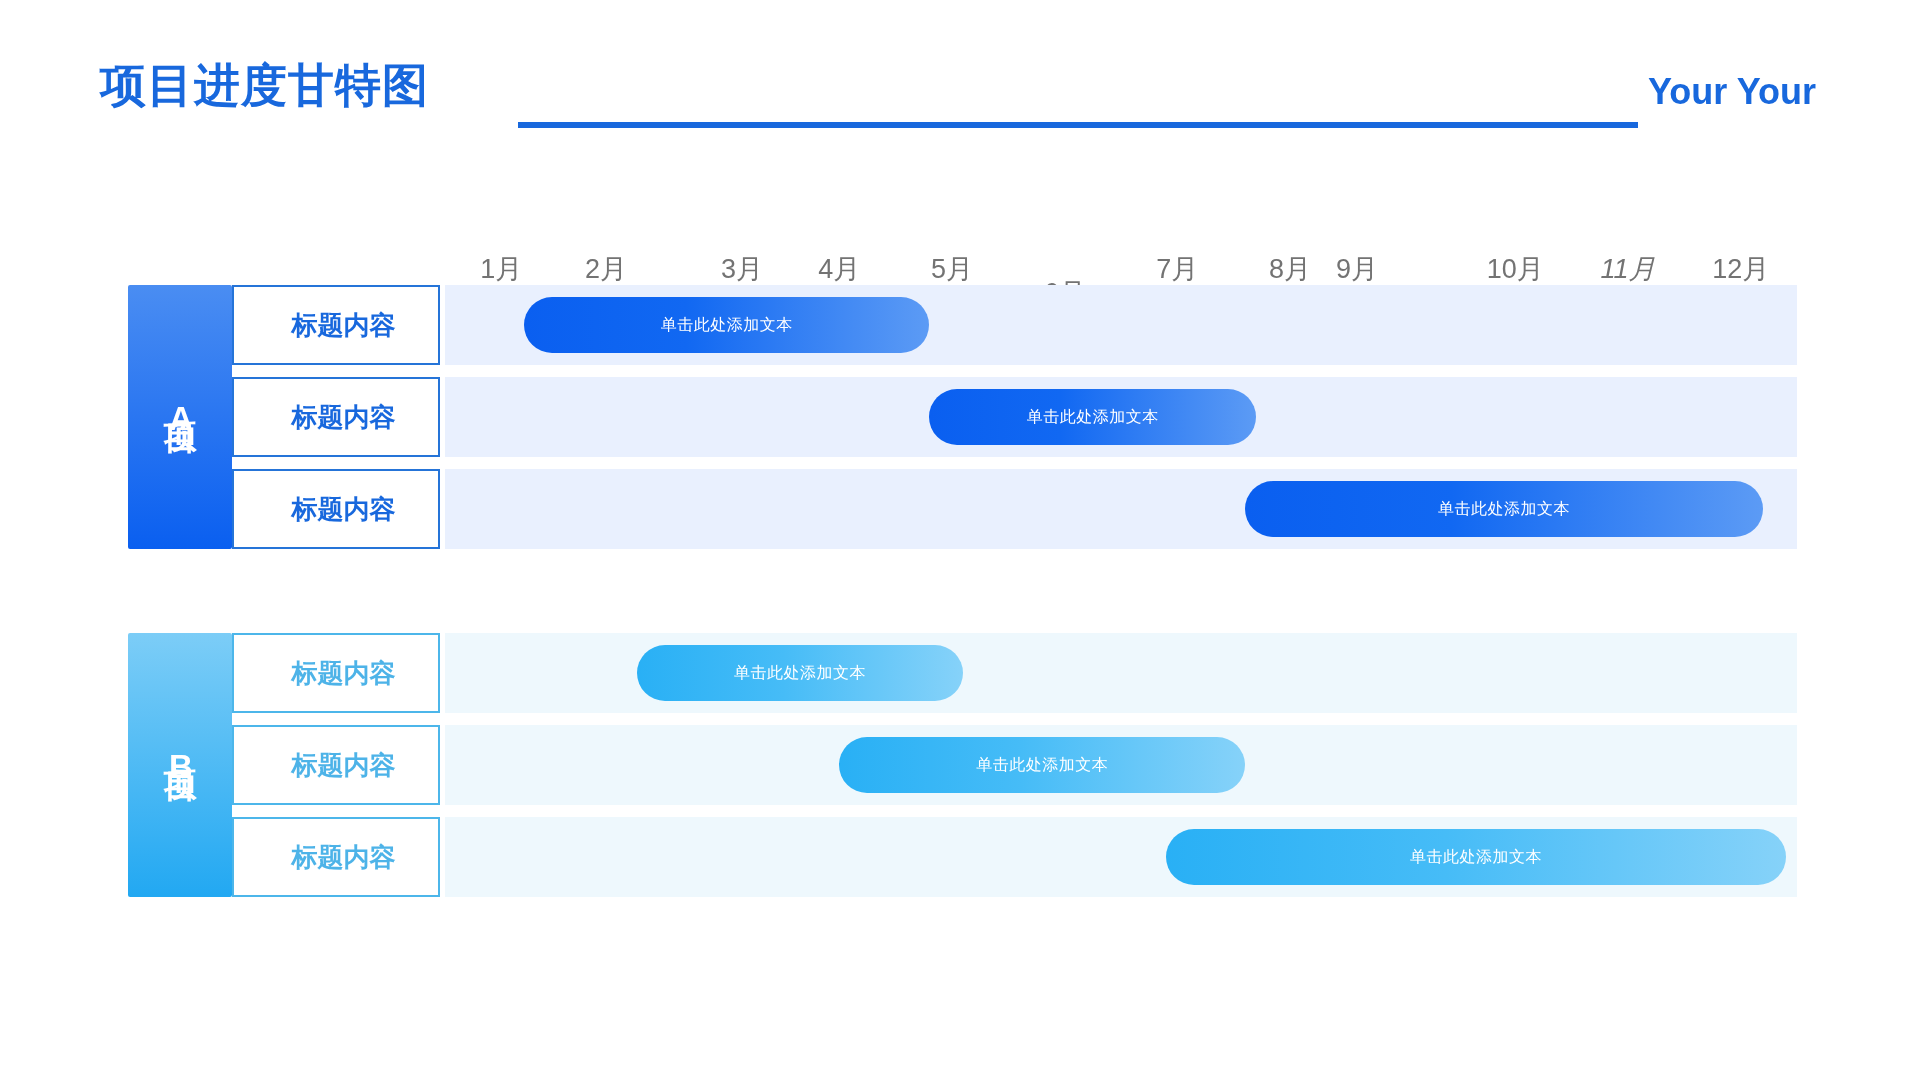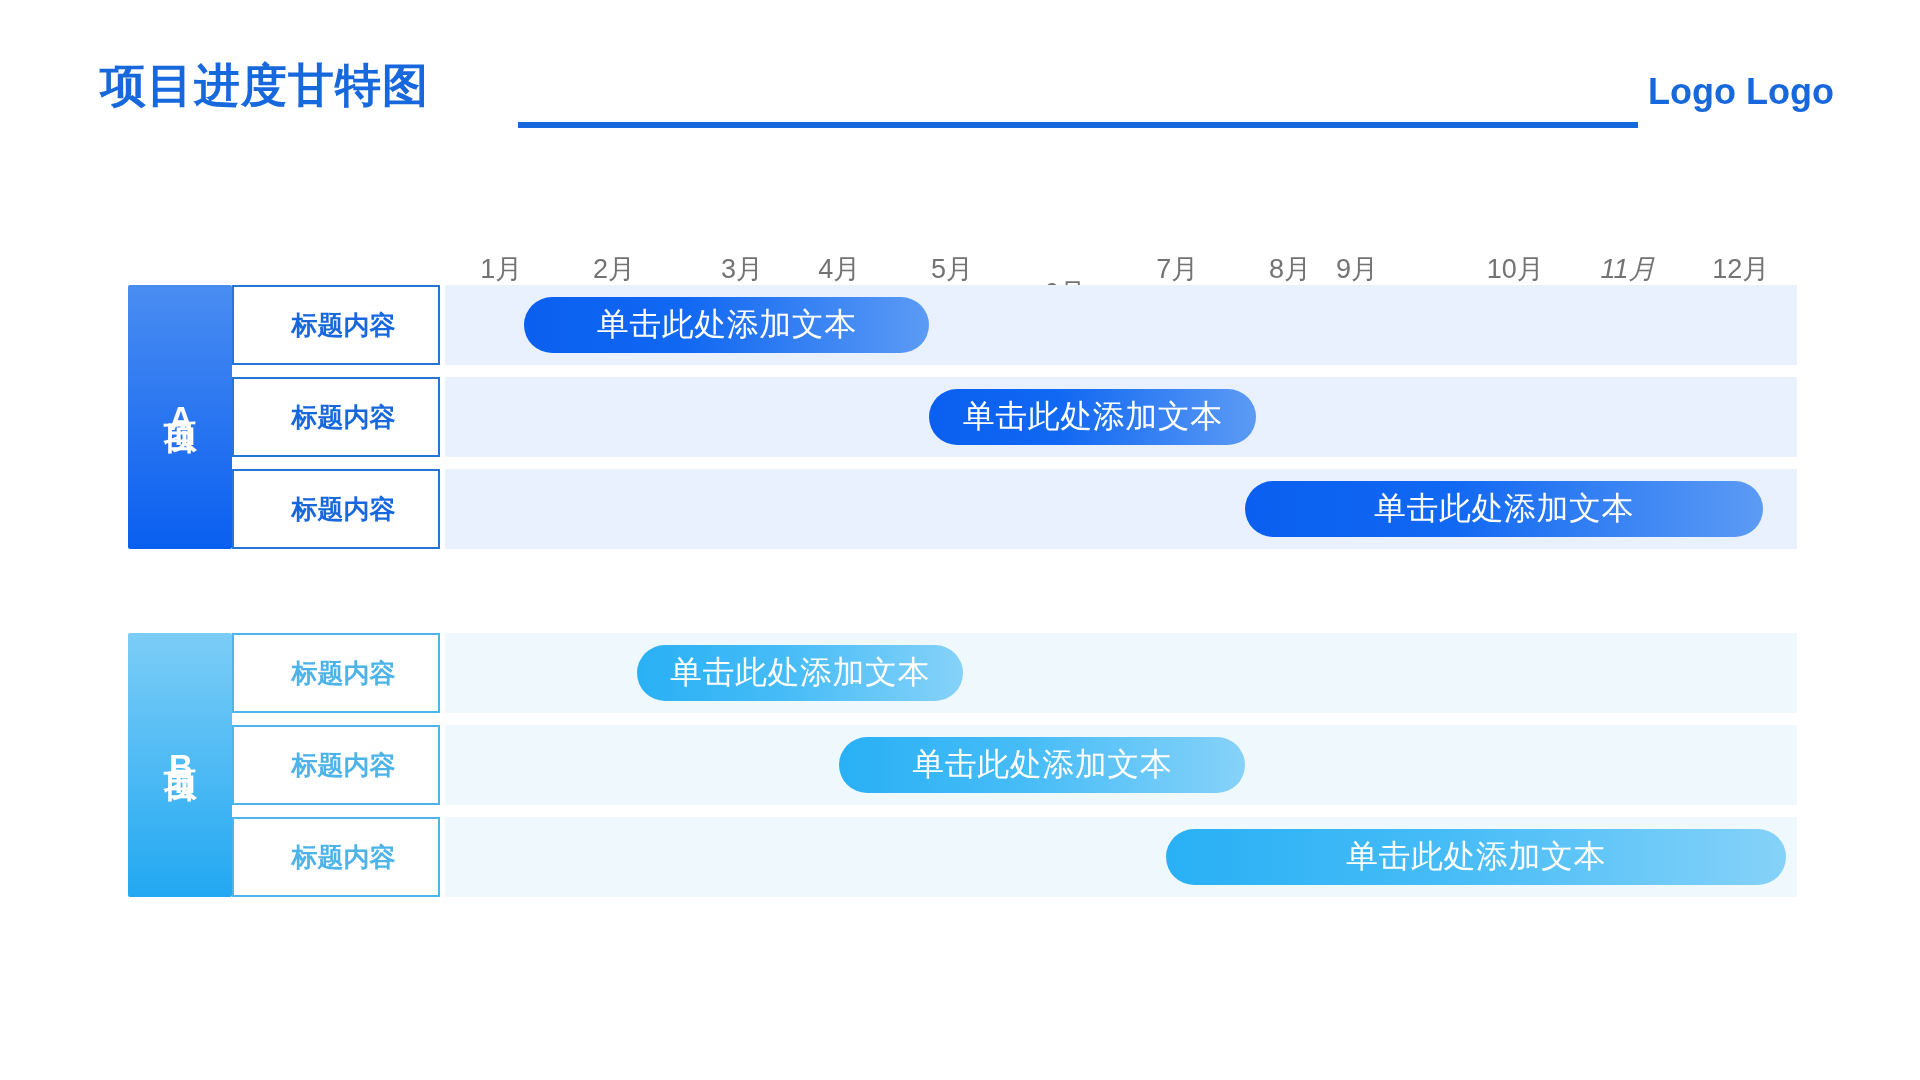--- a/index.html
+++ b/index.html
@@ -149,38 +149,38 @@
     justify-content: center;
     box-sizing: border-box;
   }
   .group-a .gantt-bar {
     background: linear-gradient(90deg, #0a5ff0 0%, #1168f2 40%, #5c9bf5 100%);
   }
   .group-b .gantt-bar {
     background: linear-gradient(90deg, #29b0f5 0%, #46bcf7 45%, #86d2f9 100%);
   }
   .gantt-bar-text {
-    font-size: 32px;
+    font-size: 16px;
     color: #ffffff;
     white-space: nowrap;
     letter-spacing: 0.5px;
   }
 </style>
 </head>
 <body>
 
 <div class="header">
   <div class="page-title">项目进度甘特图</div>
   <div class="title-rule"></div>
-  <div class="logo-text">Logo Logo</div>
+  <div class="logo-text">Your Your</div>
 </div>
 
 <div class="month-axis" id="month-axis">
     <div class="month-label" style="left: 56.3333px;">1月</div>
-    <div class="month-label" style="left: 169px;">2月</div>
+    <div class="month-label" style="left: 161px;">2月</div>
     <div class="month-label" style="left: 297px;">3月</div>
     <div class="month-label" style="left: 394.333px;">4月</div>
     <div class="month-label" style="left: 507px;">5月</div>
     <div class="month-label" style="left: 619.667px; margin-top: 24px;">6月</div>
     <div class="month-label" style="left: 732.333px;">7月</div>
     <div class="month-label" style="left: 845px;">8月</div>
     <div class="month-label" style="left: 912px;">9月</div>
     <div class="month-label" style="left: 1070.33px;">10月</div>
     <div class="month-label" style="left: 1183px; font-style: italic;">11月</div>
     <div class="month-label" style="left: 1295.67px;">12月</div>

